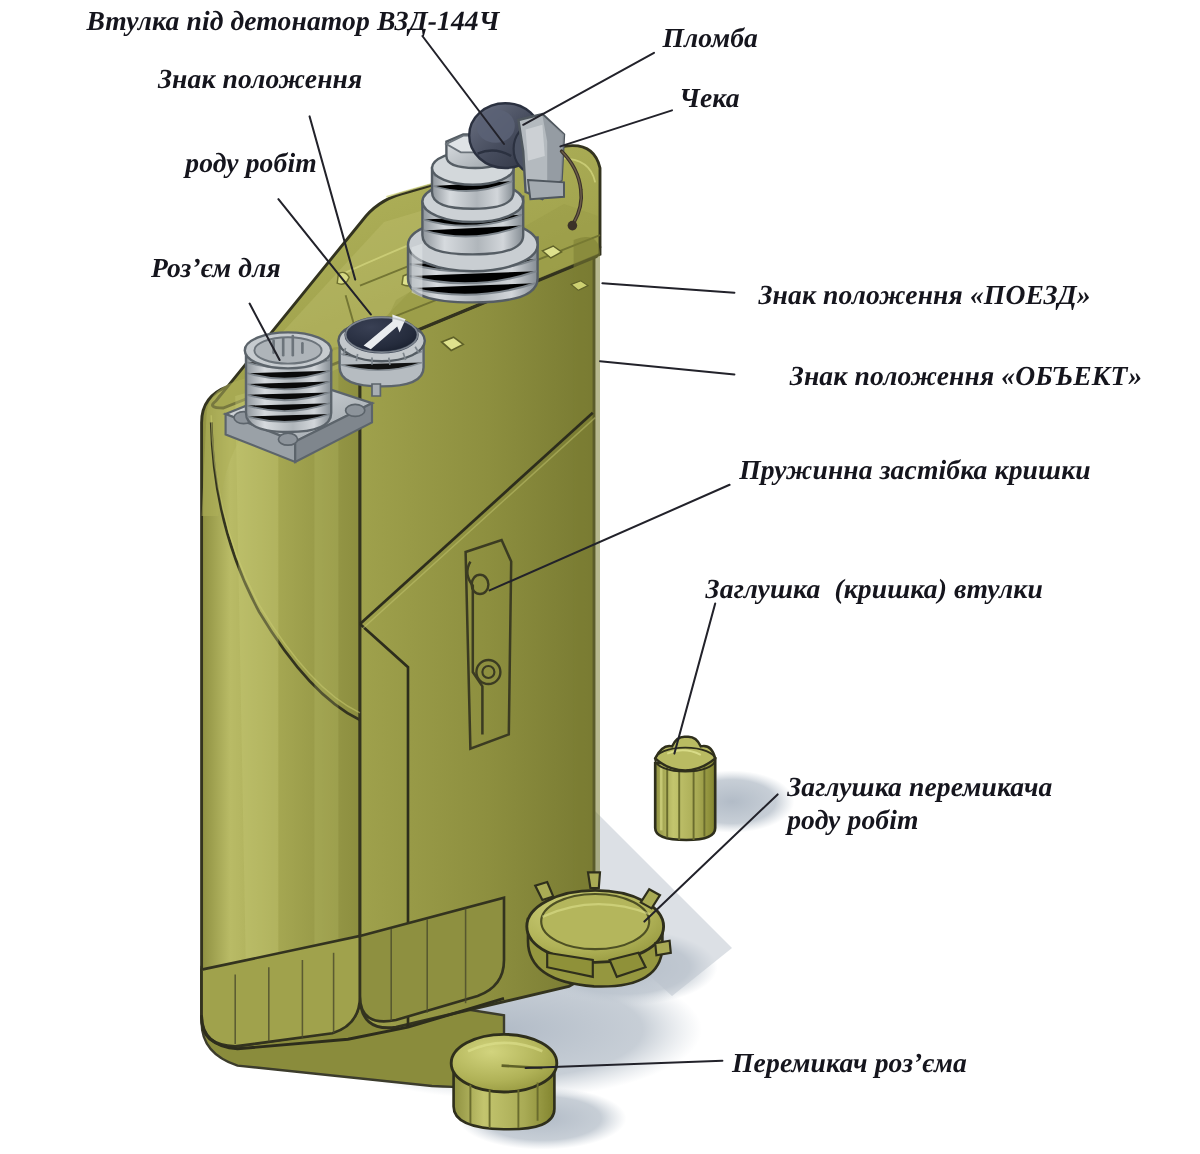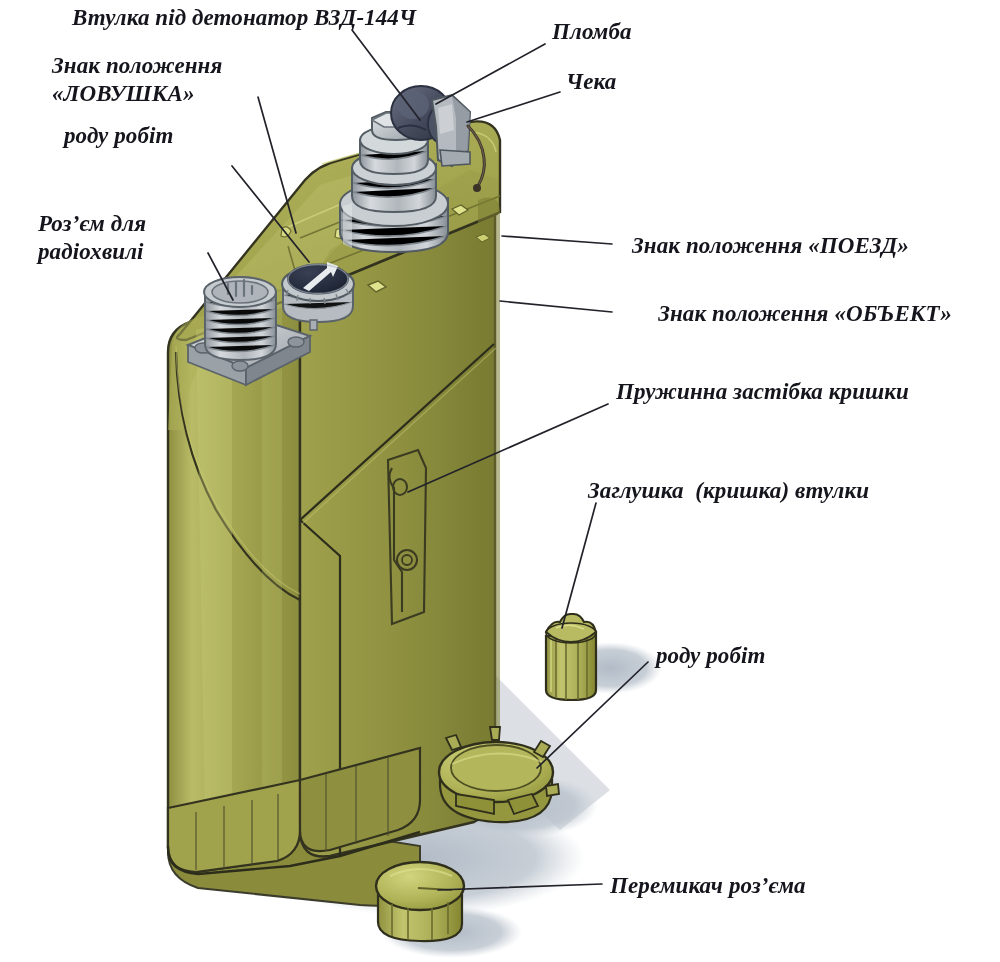--- a/index.html
+++ b/index.html
@@ -13,21 +13,21 @@
   .lbl{
     position:absolute;
     font-family:"Liberation Serif","DejaVu Serif",serif;
     font-weight:700;
     font-size:23px;
     line-height:1.22;
     color:#15151d;
     white-space:pre;
     letter-spacing:0.1px;
   }
-  .lbl.ctr{text-align:left;}
+  .lbl.ctr{text-align:right;}
   .lbl.lt{text-align:left;}
   svg.art{position:absolute;left:0;top:0;width:1000px;height:962px;}
 </style>
 </head>
 <body>
 
 <div id="stage">
 
   <svg class="art" viewBox="0 0 1000 962">
     <defs>
@@ -368,26 +368,26 @@
         <path d="M 612 312 L 500 301"></path>
         <path d="M 608 404 L 408 492"></path>
         <path d="M 596 503 L 562 628"></path>
         <path d="M 648 662 L 537 768"></path>
         <path d="M 602 884 L 438 890"></path>
       </g>
   </svg>
 
   <div id="label-layer">
       <div class="lbl lt" style="left: 72px; top: 4px; width: 420px;"><div>Втулка під детонатор ВЗД-144Ч</div></div>
-      <div class="lbl ctr" style="left: 52px; top: 52px; width: 250px;"><div>Знак положення</div><div>«ЛОВУШКА»</div></div>
+      <div class="lbl ctr" style="left: 52px; top: 52px; width: 250px;"><div>Знак положення</div></div>
       <div class="lbl ctr" style="left: 64px; top: 122px; width: 200px;"><div>роду робіт</div></div>
-      <div class="lbl ctr" style="left: 38px; top: 210px; width: 196px;"><div>Роз’єм для</div><div>радіохвилі</div></div>
+      <div class="lbl ctr" style="left: 38px; top: 210px; width: 196px;"><div>Роз’єм для</div></div>
       <div class="lbl lt" style="left: 552px; top: 18px; width: 200px;"><div>Пломба</div></div>
       <div class="lbl lt" style="left: 566px; top: 68px; width: 200px;"><div>Чека</div></div>
       <div class="lbl lt" style="left: 632px; top: 232px; width: 370px;"><div>Знак положення «ПОЕЗД»</div></div>
       <div class="lbl lt" style="left: 620px; top: 300px; width: 370px; text-align: center;"><div>Знак положення «ОБЪЕКТ»</div></div>
       <div class="lbl lt" style="left: 616px; top: 378px; width: 380px;"><div>Пружинна застібка кришки</div></div>
       <div class="lbl lt" style="left: 588px; top: 477px; width: 380px;"><div>Заглушка  (кришка) втулки</div></div>
-      <div class="lbl lt" style="left: 656px; top: 642px; width: 330px;"><div>роду робіт</div></div>
+      <div class="lbl lt" style="left: 656px; top: 642px; width: 330px;"><div>Заглушка перемикача</div><div>роду робіт</div></div>
       <div class="lbl lt" style="left: 610px; top: 872px; width: 300px;"><div>Перемикач роз’єма</div></div>
     </div>
 
 </div>
 
 </body></html>

